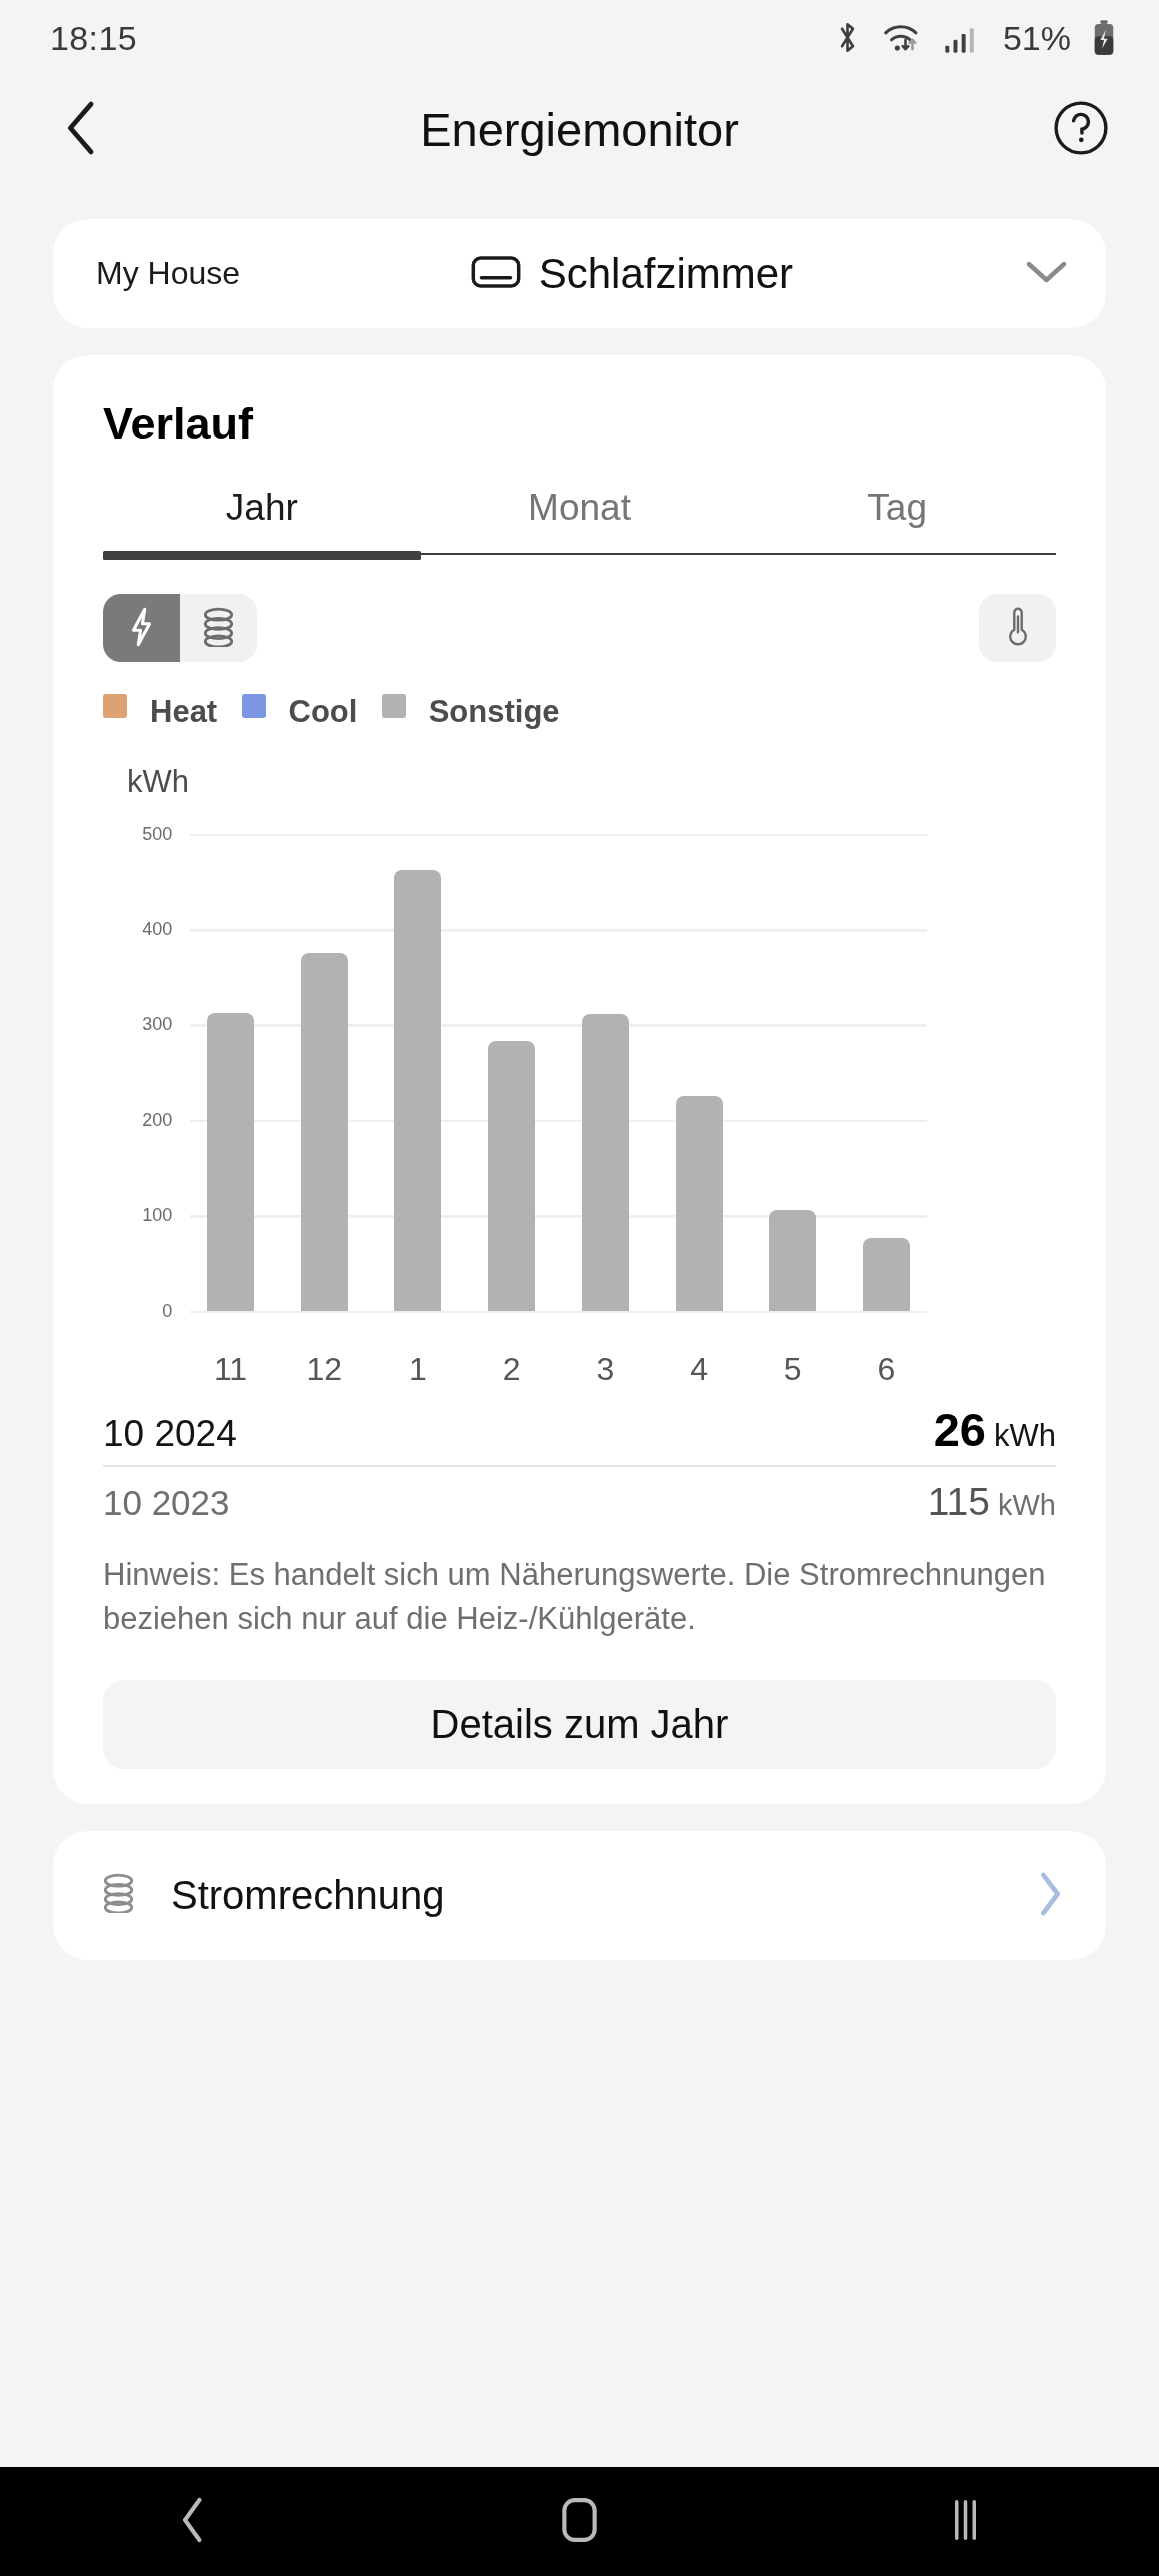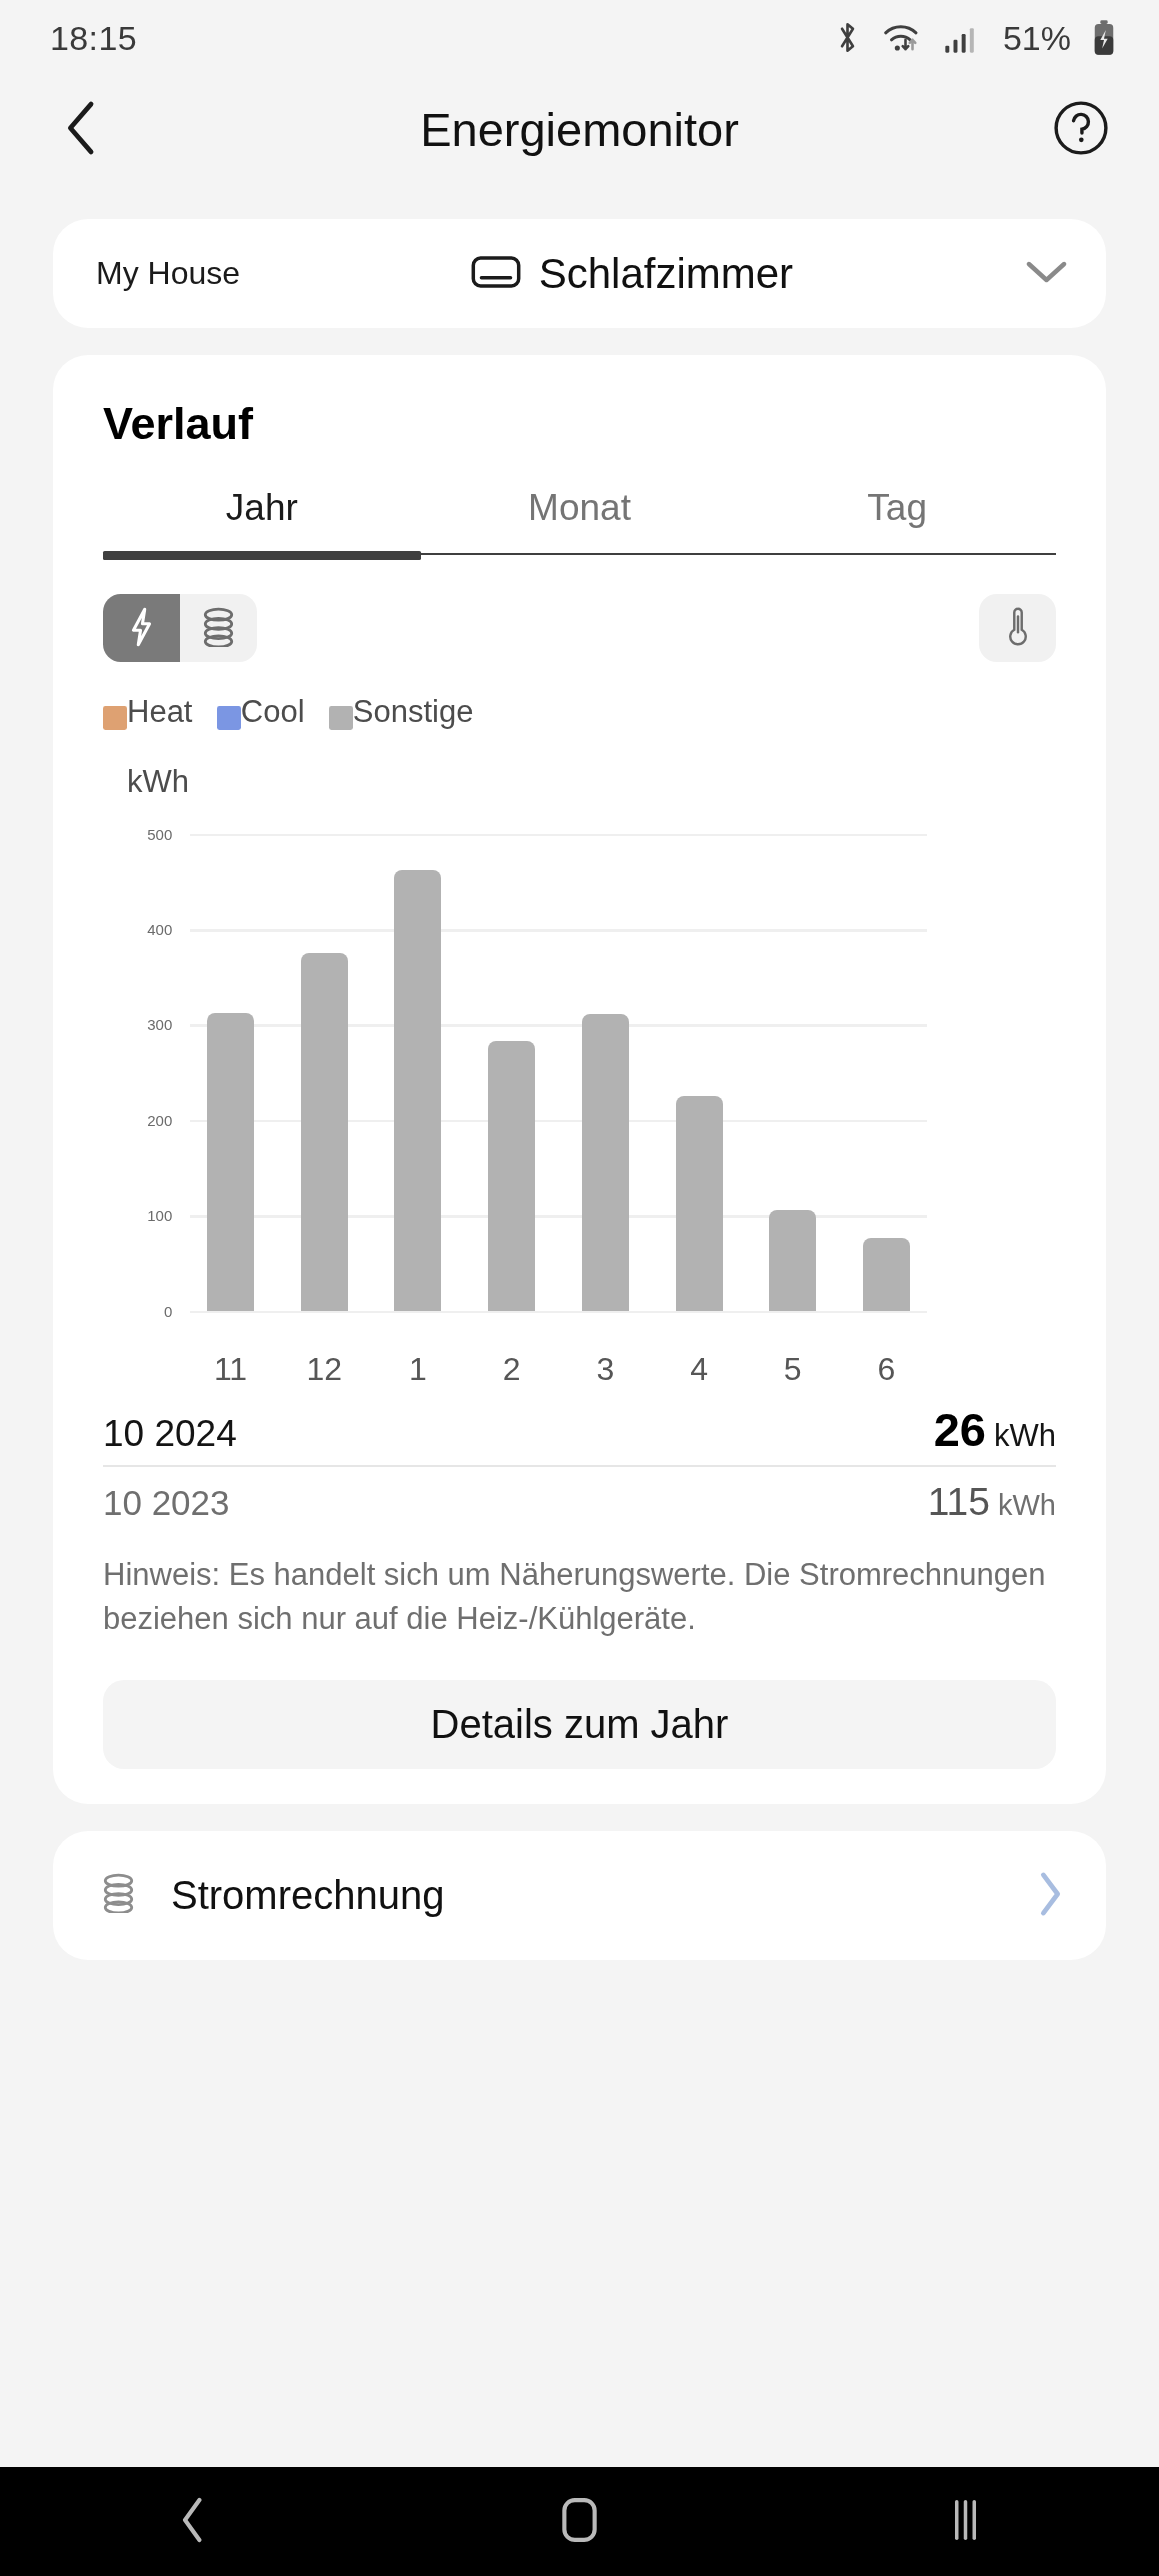--- a/index.html
+++ b/index.html
@@ -90,39 +90,39 @@
     background: #f1f1f1;
   }
   .seg-btn.active { background: #7a7a7a; }
   .temp-btn {
     width: 77px; height: 68px; border-radius: 17.7px; background: #f1f1f1;
     display: flex; align-items: center; justify-content: center;
   }
 
   
   .legend { display: flex; align-items: center; gap: 11.3px; margin: 32px 0 0 50px; }
-  .legend-item { display: flex; align-items: flex-end; gap: 0; margin-right: 13px; }
+  .legend-item { display: flex; align-items: flex-start; gap: 23px; margin-right: 13px; font-weight: bold; }
   .legend-sw { width: 24px; height: 24px; border-radius: 2.4px; }
   .legend-lb { font-size: 31px; color: #4c4c4c; }
 
   
   .axis-unit { font-size: 31px; color: #4c4c4c; margin: 34px 0 0 74px; }
   .chart-wrap {
     position: relative; margin: 14.5px 50px 0 50px;
     height: 531px;
   }
   .plot {
     position: absolute; left: 87px; right: 129px; top: 19.3px; bottom: 35px;
   }
   .gridline {
     position: absolute; left: 0; right: 0; height: 2.4px; background: #efefef;
   }
   .ytick {
     position: absolute; right: 100%; margin-right: 17.7px;
-    font-size: 15px; color: #6b6b6b; transform: translateY(-50%);
+    font-size: 18px; color: #6b6b6b; transform: translateY(-50%);
     white-space: nowrap;
   }
   .bars {
     position: absolute; left: 0; right: 0; top: 0; bottom: 0;
     display: flex; align-items: flex-end; justify-content: space-between;
   }
   .bar-col { width: 11%; display: flex; align-items: flex-end; justify-content: center; height: 100%; }
   .bar {
     width: 47px; background: #b2b2b2;
     border-radius: 8px 8px 0 0;

